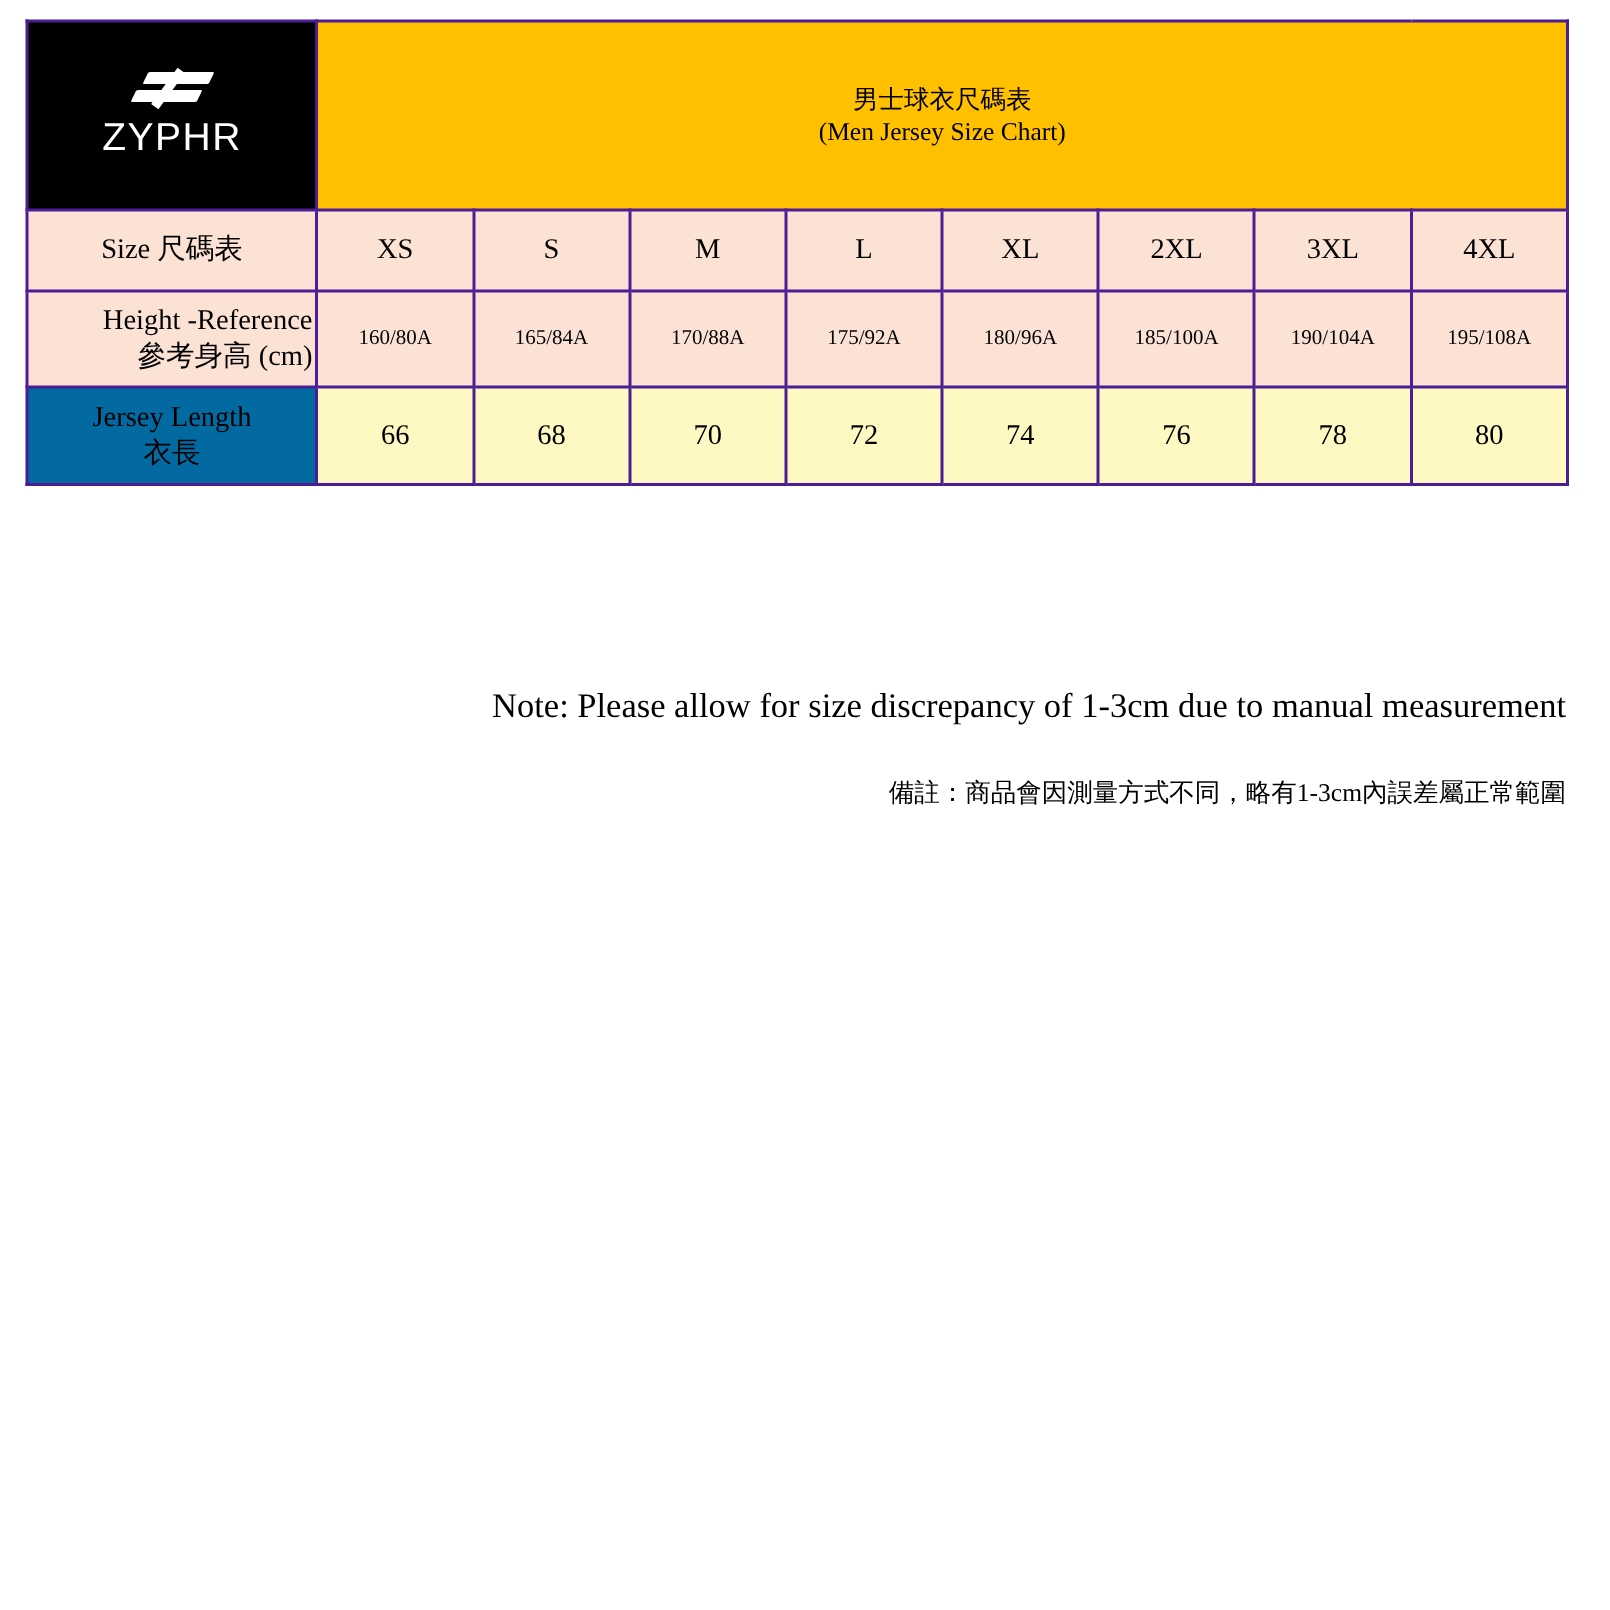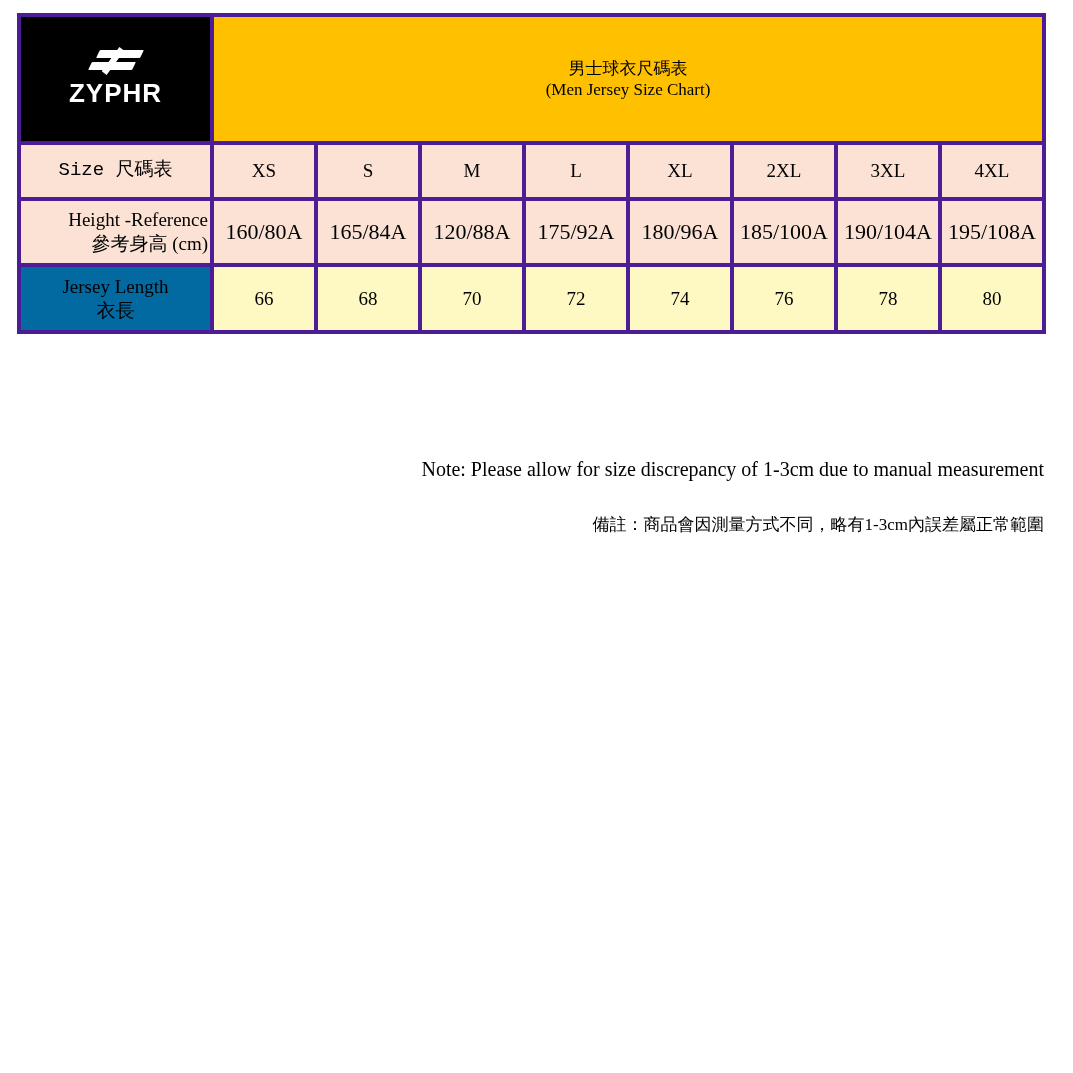--- a/index.html
+++ b/index.html
@@ -19,21 +19,21 @@
     left: 17px;
     top: 13px;
     width: 1029px;
   }
   table.size-chart {
     border-collapse: collapse;
     table-layout: fixed;
     width: 1029px;
   }
   table.size-chart td {
-    border: 4px solid #4c1d95;
+    border: 2px solid #4c1d95;
     text-align: center;
     vertical-align: middle;
     font-size: 17px;
     line-height: 1.25;
     padding: 2px 2px;
   }
   
   col.c-label { width: 193px; }
   col.c-size  { width: 104px; }
 
@@ -73,21 +73,21 @@
   .logo-mark .slash {
     position: absolute;
     top: -2px; left: 22px;
     width: 6px; height: 30px;
     background: #ffffff;
     transform: rotate(36deg);
   }
   .logo-text {
     color: #ffffff;
     font-family: "Liberation Sans", sans-serif;
-    font-weight: bold;
+    font-weight: normal;
     font-size: 26px;
     letter-spacing: 1px;
   }
 
   
   td.title-cell {
     background: #FFC000;
     height: 120px;
     font-size: 26px;
     line-height: 1.45;
@@ -97,28 +97,27 @@
   .title-en { display: block; }
 
   
   tr.size-row td {
     background: #FBE2D5;
     height: 48px;
     font-size: 19px;
   }
   tr.size-row td.row-label {
     font-size: 19px;
-    font-family: Liberation Mono, monospace;
   }
 
   
   tr.height-row td {
     background: #FBE2D5;
     height: 58px;
-    font-size: 22px;
+    font-size: 14px;
   }
   tr.height-row td.row-label { font-size: 19px; text-align: right; }
 
   
   tr.meas-row td.row-label {
     background: #0369a1;
     font-size: 19px;
     height: 59px;
   }
   tr.meas-row td.val {
@@ -127,21 +126,21 @@
   }
 
   .notes {
     position: absolute;
     left: 17px;
     top: 455px;
     width: 1029px;
     text-align: right;
   }
   .note-en {
-    font-size: 20px;
+    font-size: 23px;
     line-height: 1.4;
     padding-right: 2px;
   }
   .note-cn {
     font-size: 17px;
     line-height: 1.4;
     padding-right: 2px;
     margin-top: 30px;
   }
 </style>
@@ -191,21 +190,21 @@
         <td>4XL</td>
       </tr>
 
       <tr class="height-row">
         <td class="row-label">
           <span>Height -Reference</span><br>
           <span>參考身高 (cm)</span>
         </td>
         <td>160/80A</td>
         <td>165/84A</td>
-        <td>120/88A</td>
+        <td>170/88A</td>
         <td>175/92A</td>
         <td>180/96A</td>
         <td>185/100A</td>
         <td>190/104A</td>
         <td>195/108A</td>
       </tr>
 
       <tr class="meas-row">
         <td class="row-label">
           <span>Jersey Length</span><br>

